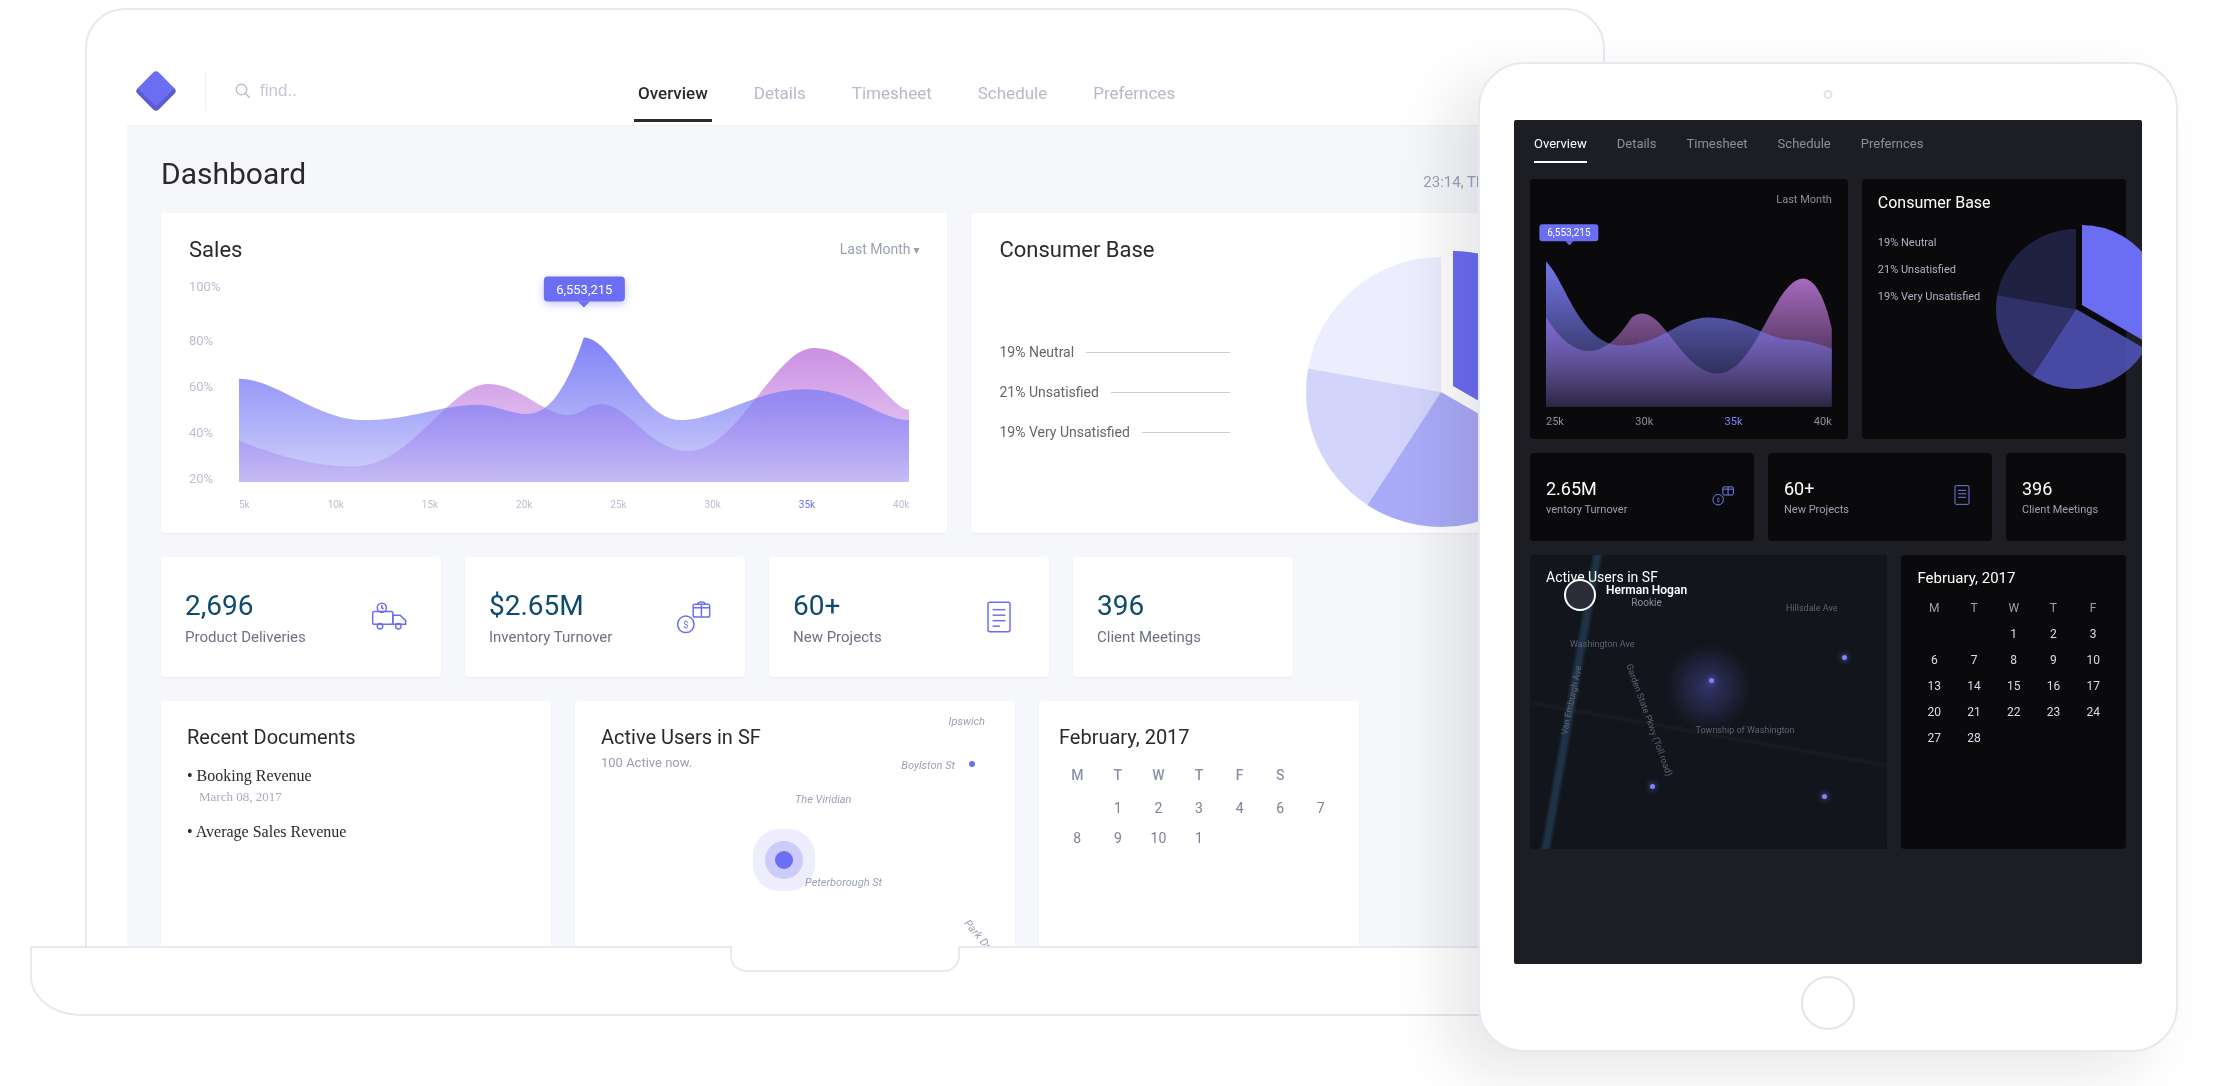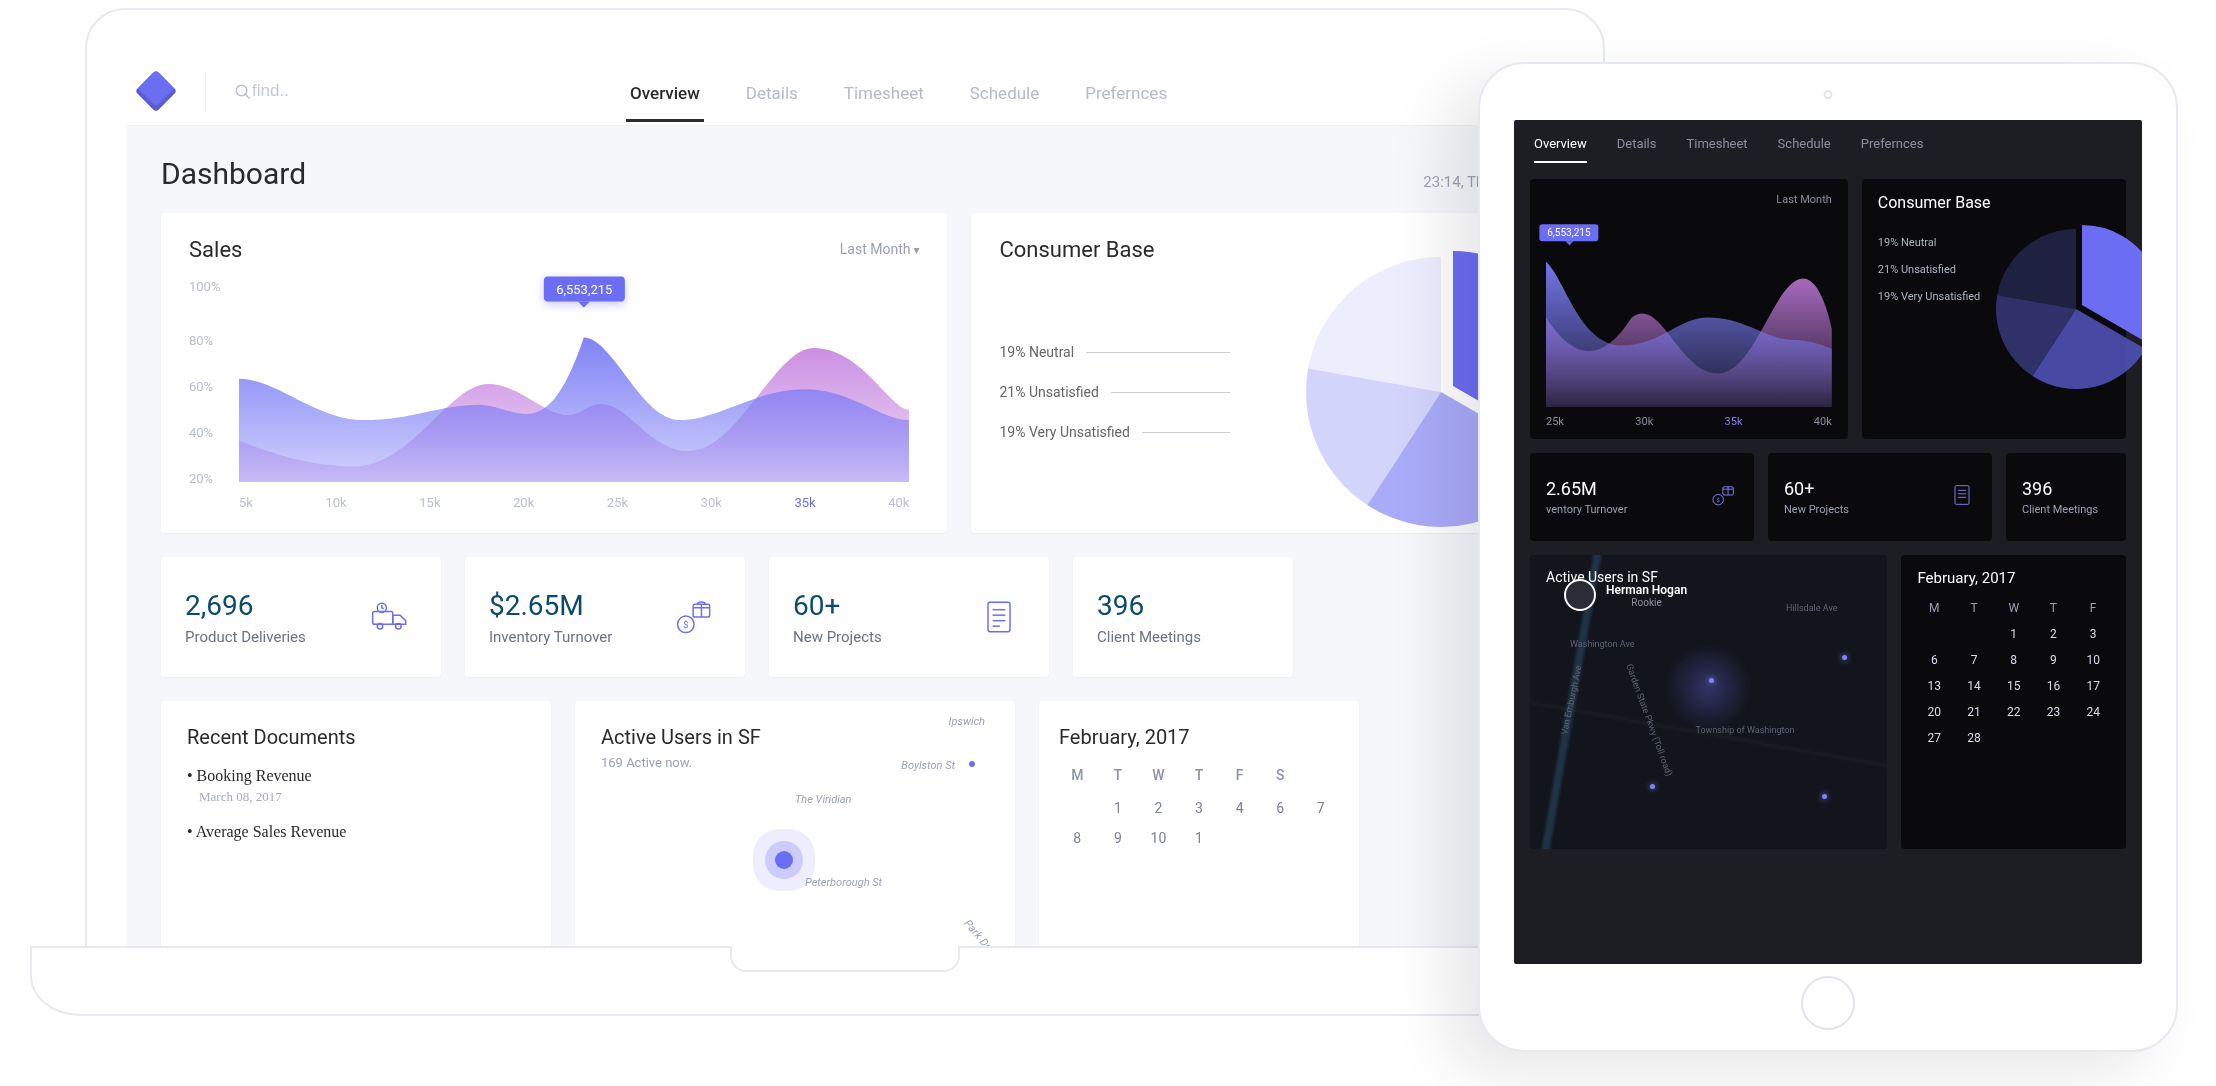--- a/index.html
+++ b/index.html
@@ -55,21 +55,21 @@
     display: flex; align-items: center; justify-content: center;
   }
   .logo-cube {
     width: 30px; height: 30px;
     background: #6b6df2;
     transform: rotate(45deg);
     border-radius: 4px;
     box-shadow: inset -4px -4px 0 rgba(0,0,0,0.15);
   }
   .topbar-sep { width:1px; height:40px; background:#edf0f5; }
-  .search-wrap { display:flex; align-items:flex-end; gap:0; color:#b9bfcf; }
+  .search-wrap { display:flex; align-items:center; gap:8px; color:#b9bfcf; }
   .search-wrap svg { width:18px; height:18px; }
   .search-input {
     border:none; outline:none; font-size:17px; color:#333; width:150px;
   }
   .search-input::placeholder { color:#c4c9d6; }
   .nav { display:flex; gap:46px; margin-left: 200px; }
   .nav-item {
     font-size: 17px; color:#b5bac8; padding: 22px 0 18px 0;
     cursor: pointer; position: relative;
   }
@@ -93,21 +93,21 @@
   .card-title { font-size: 22px; color:#2a2a2a; }
   .sales-range { position:absolute; right: 28px; top: 28px; font-size:14px; color:#9aa0b1; cursor:pointer; }
   .sales-range::after { content:" \25BE"; font-size:12px; }
 
   .sales-chart { position: relative; margin-top: 18px; width: 100%; height: 230px; }
   .ytick { position:absolute; left:0; font-size:13px; color:#b9bfcf; transform: translateY(-50%); }
   .sales-plot {
     position:absolute; left: 50px; right: 10px; top: 6px; bottom: 28px;
   }
   .xlab-row { position:absolute; left:50px; right:10px; bottom:0; display:flex; justify-content:space-between; }
-  .xlab { font-size:13px; color:#b9bfcf; }
+  .xlab { font-size:10px; color:#b9bfcf; }
   .xlab.hl { color:#6b6df2; }
 
   .tooltip-bubble {
     position:absolute; background:#6b6df2; color:#fff; font-size:13px;
     padding:5px 12px; border-radius:4px; transform: translate(-50%, -110%);
     white-space: nowrap; box-shadow: 0 3px 8px rgba(92,96,240,0.35);
   }
   .tooltip-bubble::after {
     content:""; position:absolute; left:50%; top:100%; transform:translateX(-50%);
     border:6px solid transparent; border-top-color:#6b6df2;
@@ -417,21 +417,21 @@
           </div>
           <div class="doc-item">
             • <span>Average Sales Revenue</span>
             <div class="date"></div>
           </div>
         </div>
 
         <div class="card map-card">
           <div class="map-surface"></div>
           <div class="card-title" style="font-size:20px">Active Users in SF</div>
-          <div class="sub">169 Active now.</div>
+          <div class="sub">100 Active now.</div>
           <span class="map-street" style="right:30px; top:14px">Ipswich</span>
           <span class="map-street" style="right:60px; top:58px">Boylston St</span>
           <span class="map-street" style="left:220px; top:92px">The Viridian</span>
           <span class="map-street" style="left:230px; top:175px">Peterborough St</span>
           <span class="map-street" style="right:20px; bottom:20px; transform:rotate(50deg)">Park Dr</span>
           <div class="map-pulse"></div>
           <div class="map-dot" style="right:40px; top:60px"></div>
         </div>
 
         <div class="card cal-card">

